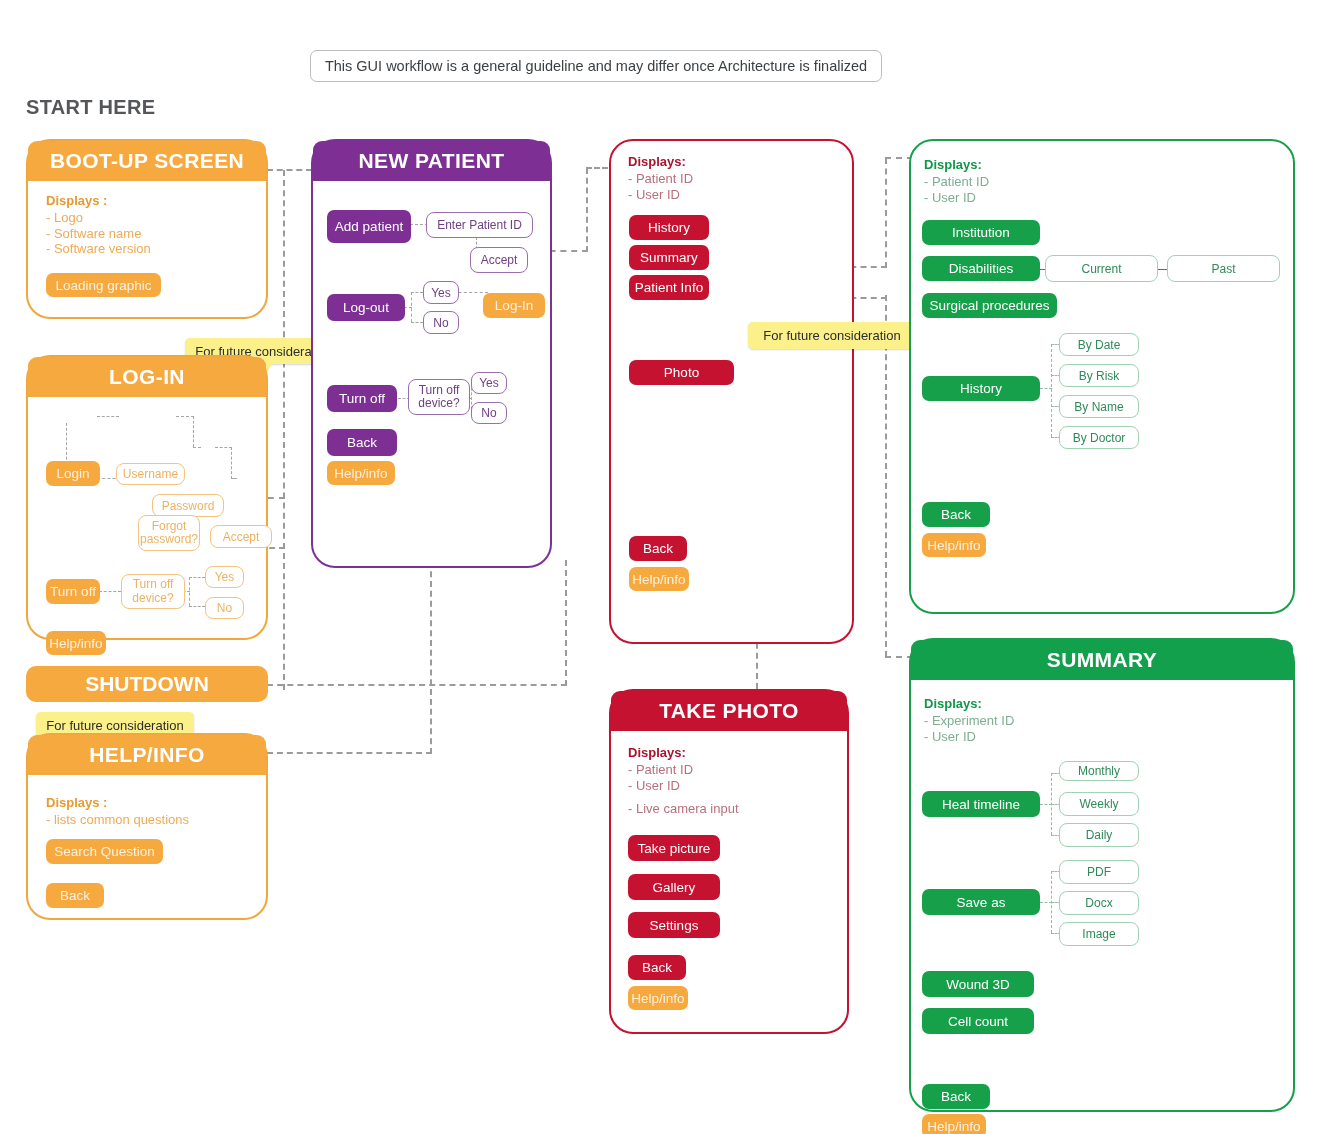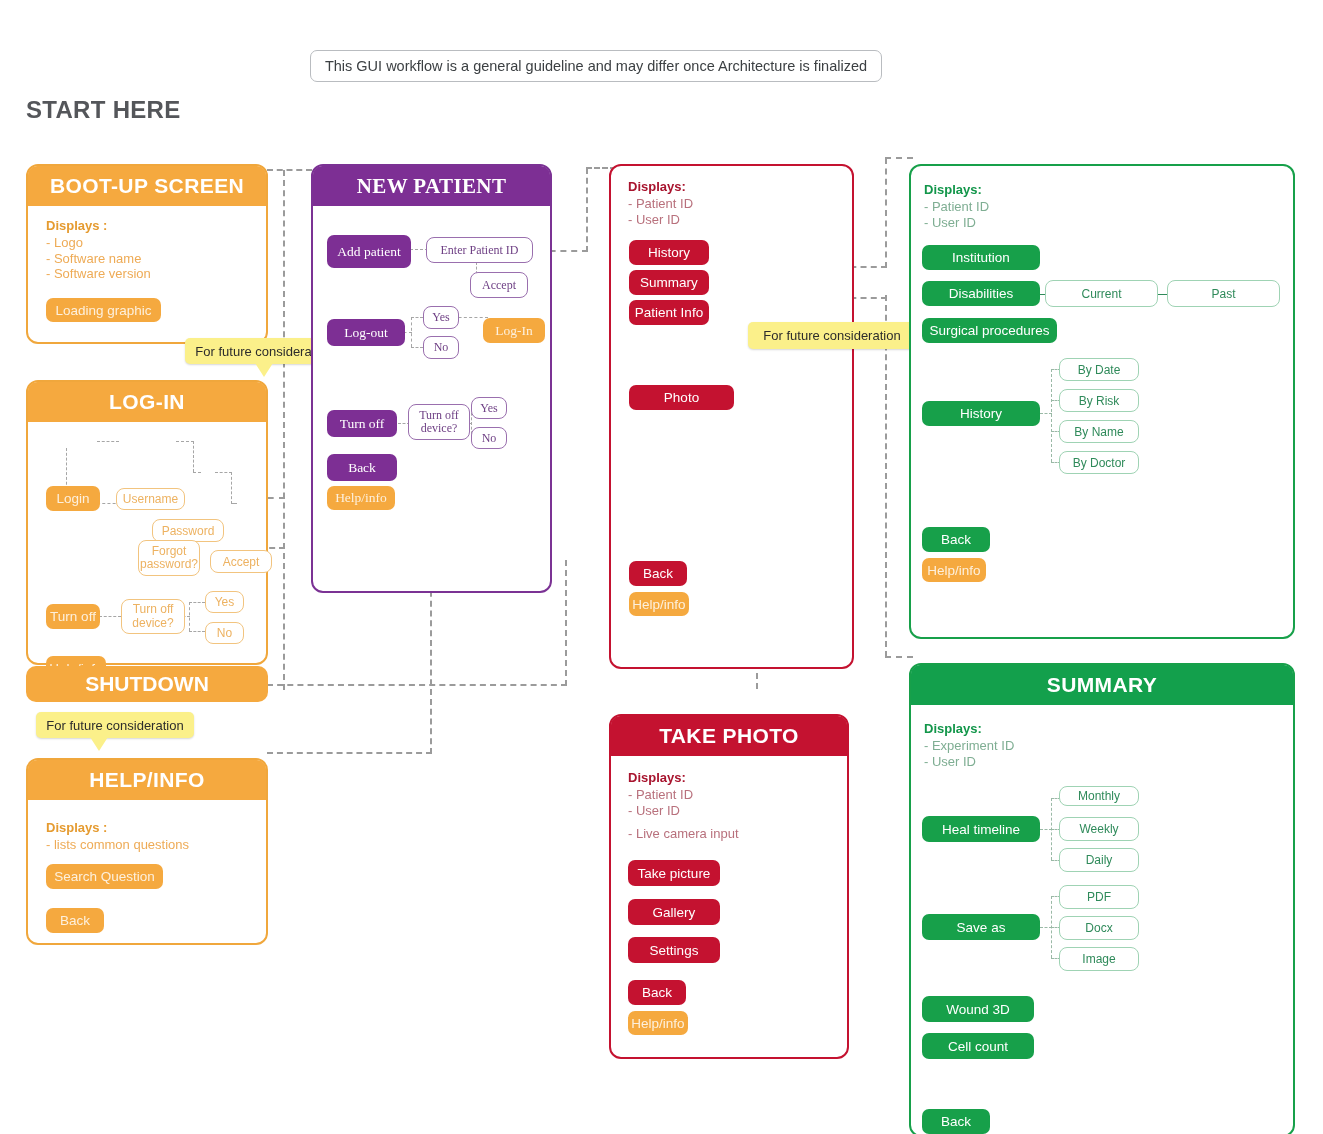--- a/index.html
+++ b/index.html
@@ -14,42 +14,42 @@
   
   #top-note{
     left:310px;top:50px;width:572px;height:32px;
     border:1px solid #b9bcc0;border-radius:7px;background:#fff;
     display:flex;align-items:center;justify-content:center;
     font-size:14.5px;color:#3c4043;
   }
 
   
   #start-here{
-    left:26px;top:96px;font-size:24px;font-weight:bold;color:#54565a;
+    left:26px;top:96px;font-size:20px;font-weight:bold;color:#54565a;
     letter-spacing:.3px;
   }
 
   
-  .card{border-radius:12px;background:#fff;border:2px solid;margin-top:25px;}
+  .card{border-radius:24px;background:#fff;border:2px solid;}
   .card-hdr{
     height:40px;display:flex;align-items:center;justify-content:center;
     color:#fff;font-weight:bold;font-size:21px;letter-spacing:.4px;
   }
   .card-body{position:relative;width:100%;padding-left:13px;}
 
   
   .bar{
     border-radius:10px;display:flex;align-items:center;justify-content:center;
     color:#fff;font-weight:bold;font-size:21px;
   }
 
   
   .c-orange{border-color:#f0a73c;}
   .c-orange .card-hdr{background:#f5a93f;border-radius:9px 9px 0 0;}
-  .c-purple{border-color:#7b3294;font-family:Liberation Serif, serif;}
+  .c-purple{border-color:#7b3294;}
   .c-purple .card-hdr{background:#7d2f94;border-radius:9px 9px 0 0;}
   .c-red{border-color:#c41230;}
   .c-red .card-hdr{background:#c41230;border-radius:9px 9px 0 0;}
   .c-green{border-color:#17a04a;}
   .c-green .card-hdr{background:#13a04c;border-radius:9px 9px 0 0;}
 
   
   .displays{font-size:13px;line-height:1.18;}
   .displays b{font-weight:bold;display:block;margin-bottom:2px;}
   .displays span{display:block;}

